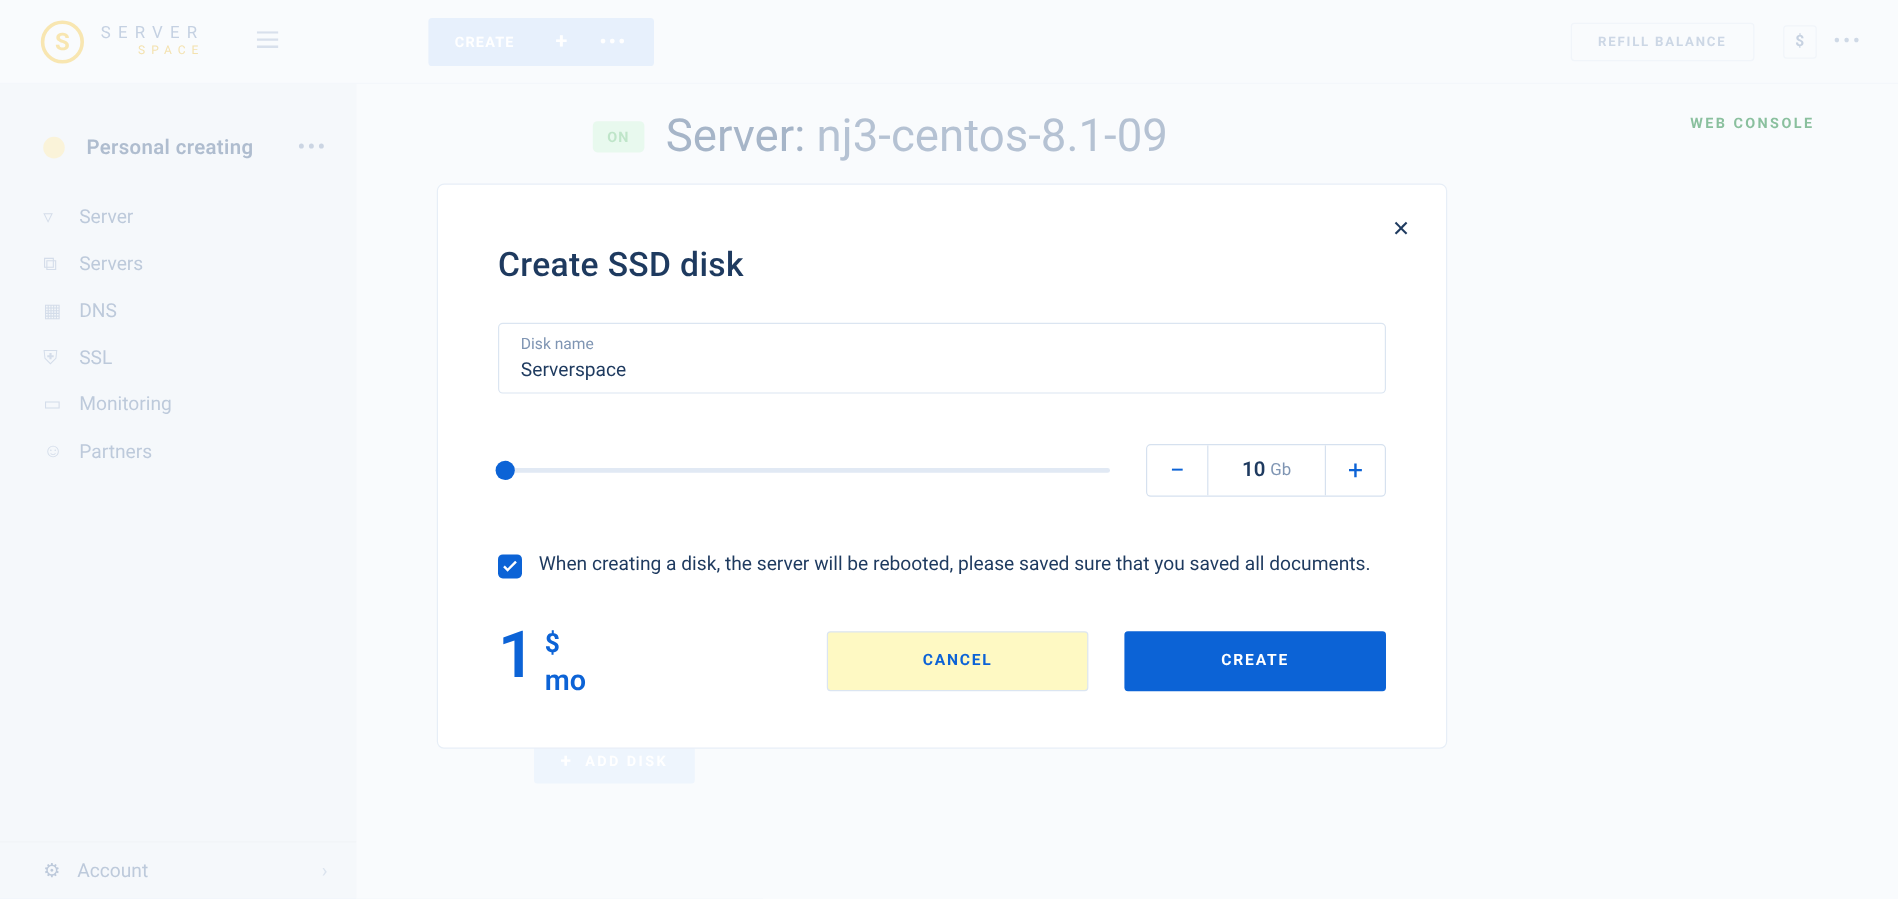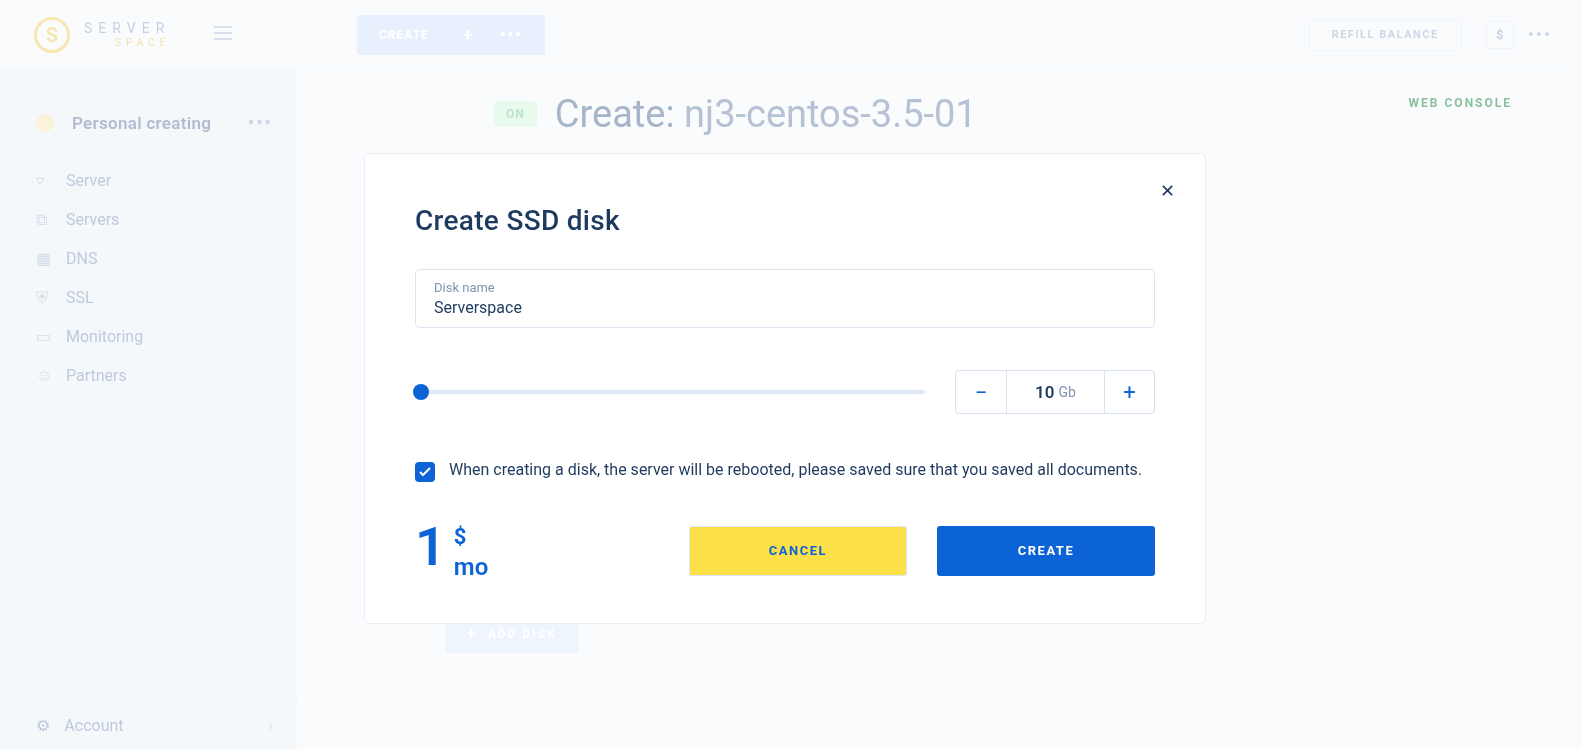--- a/index.html
+++ b/index.html
@@ -62,21 +62,21 @@
   .checkbox { width:20px; height:20px; border-radius:4px; background:#0c63d6; display:flex;align-items:center;justify-content:center;color:#fff;font-size:12px; flex-shrink:0; margin-top:2px;}
   .consent-text { color:#1e3a5f; font-size:16px; line-height:1.3;}
   .footer { display:flex; align-items:center; margin-top:38px;}
   .price { display:flex; align-items:flex-start; color:#0c63d6;}
   .price .amount { font-size:54px; font-weight:600; line-height:1;}
   .price .meta { display:flex; flex-direction:column; margin-left:8px; margin-top:4px;}
   .price .currency { font-size:22px; font-weight:700;}
   .price .period { font-size:24px; font-weight:600; margin-top:4px;}
   .footer .spacer { flex:1; }
   .btn { height:50px; min-width:218px; display:flex;align-items:center;justify-content:center; border-radius:3px; font-weight:700; letter-spacing:1.5px; font-size:13px; cursor:pointer;}
-  .btn-cancel { border:1px solid #dbe5f1; color:#0c63d6; background:#fde047; margin-right:30px;}
+  .btn-cancel { border:1px solid #dbe5f1; color:#0c63d6; background:#fef9c3; margin-right:30px;}
   .btn-create2 { background:#0c63d6; color:#fff;}
 </style>
 </head>
 <body>
 
 <div class="topbar">
   <div class="logo-wrap">
     <div class="logo-circle">S</div>
     <div class="logo-text">
       <span>SERVER</span>
@@ -136,22 +136,22 @@
     <span class="ic">⚙</span>
     <span>Account</span>
     <span class="caret">›</span>
   </div>
 </div>
 
 <div class="main">
   <div class="server-header">
     <span class="status-badge">ON</span>
     <span class="server-title">
-      <span class="lbl">Create:</span>
-      <span>nj3-centos-3.5-01</span>
+      <span class="lbl">Server:</span>
+      <span>nj3-centos-8.1-09</span>
     </span>
   </div>
   <div class="webconsole">
     <span>WEB CONSOLE</span>
   </div>
   <div class="add-disk">
     <span class="plus">+</span>
     <span>ADD DISK</span>
   </div>
 </div>

